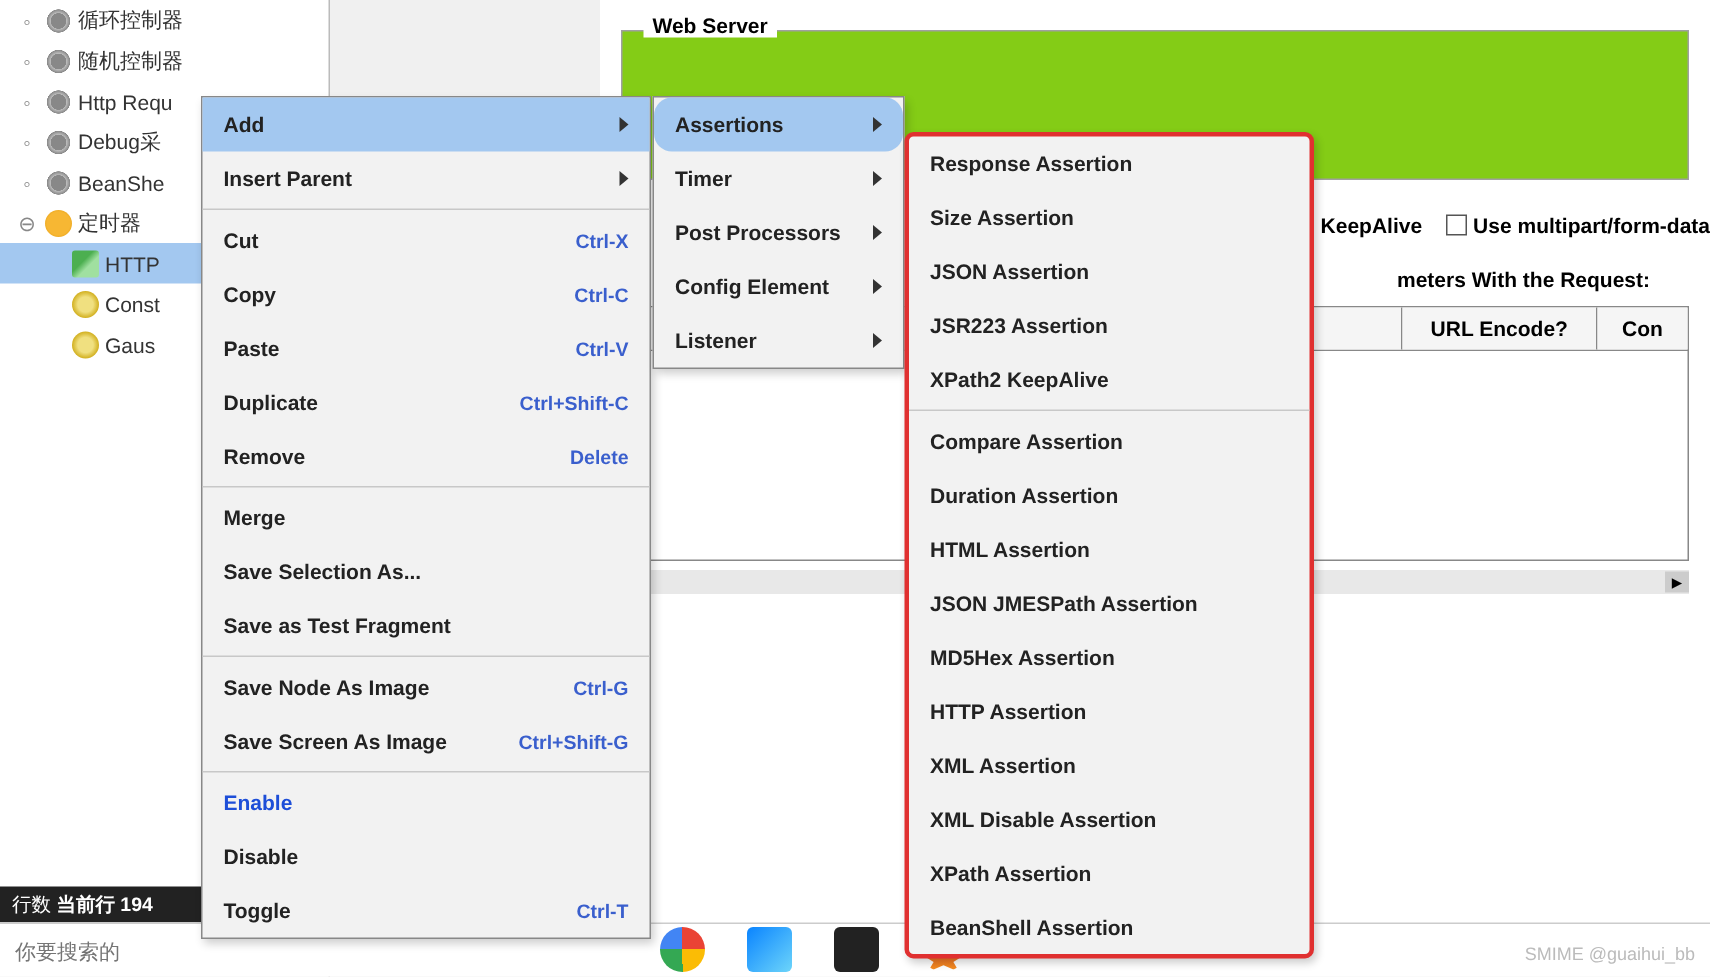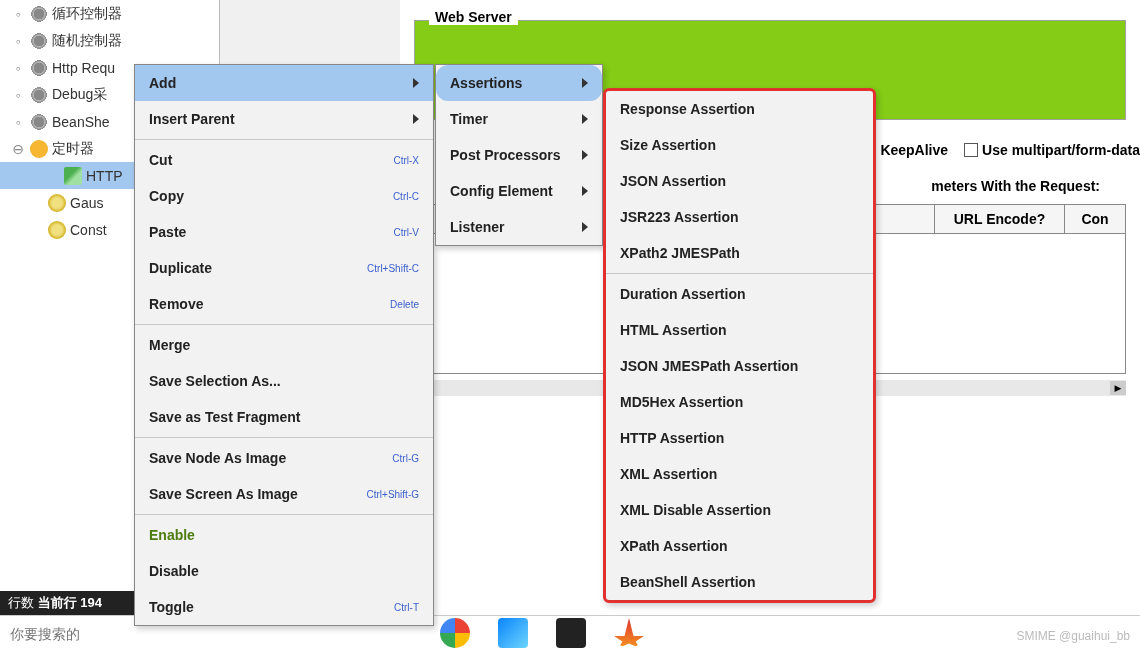--- a/index.html
+++ b/index.html
@@ -93,23 +93,23 @@
   .menu-item {
     display:flex;
     align-items:center;
     justify-content:space-between;
     padding: 7px 14px;
     font-weight:bold;
     color:#222;
     height:36px;
   }
   .menu-item.selected { background:#a3c8f0; }
-  .menu-item.disabled { color:#4d7c0f; }
+  .menu-item.disabled { color:#1d4ed8; }
   .menu-sep { height:1px; background:#c8c8c8; margin:2px 0;}
-  .shortcut { color:#3a5fcd; font-weight:normal; font-size:10px;}
+  .shortcut { color:#3a5fcd; font-weight:bold; font-size:13px;}
   .menu-item .arrow-r { width:0;height:0;border-top:5px solid transparent;border-bottom:5px solid transparent;border-left:6px solid #333;}
   .submenu.add { left:435px; top:64px; width:168px;}
   .submenu.assert { left:603px; top:60px; width:273px; border:3px solid #e03030; border-radius:6px;margin-top:28px;}
   .submenu .menu-item { height:36px;border-radius:12px; }
   .status-bar { position:absolute; left:0; bottom:36px; width:300px; height:24px; background:#222; color:#fff; display:flex; align-items:center; padding:0 8px; font-size:13px;}
   .search-bar { position:absolute; left:0; bottom:0; right:0; height:36px; background:#fff; border-top:1px solid #ccc; display:flex; align-items:center; padding:0 8px;}
   .search-bar input { flex:1; border:none; height:30px; font-size:14px;}
   .taskbar-icons { position:absolute; bottom:0; left:440px; display:flex; gap:28px; align-items:center; height:36px;}
   .tb-icon { width:30px; height:30px; border-radius:50%;}
   .watermark { position:absolute; right:10px; bottom:8px; color:#bbb; font-size:12px;}
@@ -141,31 +141,31 @@
   <div class="tree-item">
     <span class="tree-branch">◦</span>
     <span class="tree-icon icon-gear"></span>
     <span>BeanShe</span>
   </div>
   <div class="tree-item">
     <span class="tree-branch">⊖</span>
     <span class="tree-icon icon-orange"></span>
     <span>定时器</span>
   </div>
-  <div class="tree-item selected" style="padding-left:64px">
+  <div class="tree-item selected" style="padding-left:48px">
     <span class="tree-icon icon-http"></span>
     <span>HTTP</span>
+  </div>
+  <div class="tree-item" style="padding-left:48px">
+    <span class="tree-icon icon-const"></span>
+    <span>Const</span>
   </div>
   <div class="tree-item" style="padding-left:48px">
     <span class="tree-icon icon-const"></span>
     <span>Gaus</span>
-  </div>
-  <div class="tree-item" style="padding-left:48px">
-    <span class="tree-icon icon-const"></span>
-    <span>Const</span>
   </div>
 </div>
 
 <div class="main-panel">
   <div style="height:8px"></div>
   <div class="fieldset" style="height:100px">
     <span class="legend">Web Server</span>
     <div style="margin-top:10px">
         <div class="input" style="width:100%"></div>
       </div>
@@ -284,23 +284,26 @@
   <div class="menu-item">
       <span>Size Assertion</span>
     </div>
   <div class="menu-item">
       <span>JSON Assertion</span>
     </div>
   <div class="menu-item">
       <span>JSR223 Assertion</span>
     </div>
   <div class="menu-item">
-      <span>XPath2 JMESPath</span>
-    </div>
-  <div class="menu-sep"></div>
+      <span>XPath2 KeepAlive</span>
+    </div>
+  <div class="menu-sep"></div>
+  <div class="menu-item">
+      <span>Compare Assertion</span>
+    </div>
   <div class="menu-item">
       <span>Duration Assertion</span>
     </div>
   <div class="menu-item">
       <span>HTML Assertion</span>
     </div>
   <div class="menu-item">
       <span>JSON JMESPath Assertion</span>
     </div>
   <div class="menu-item">

